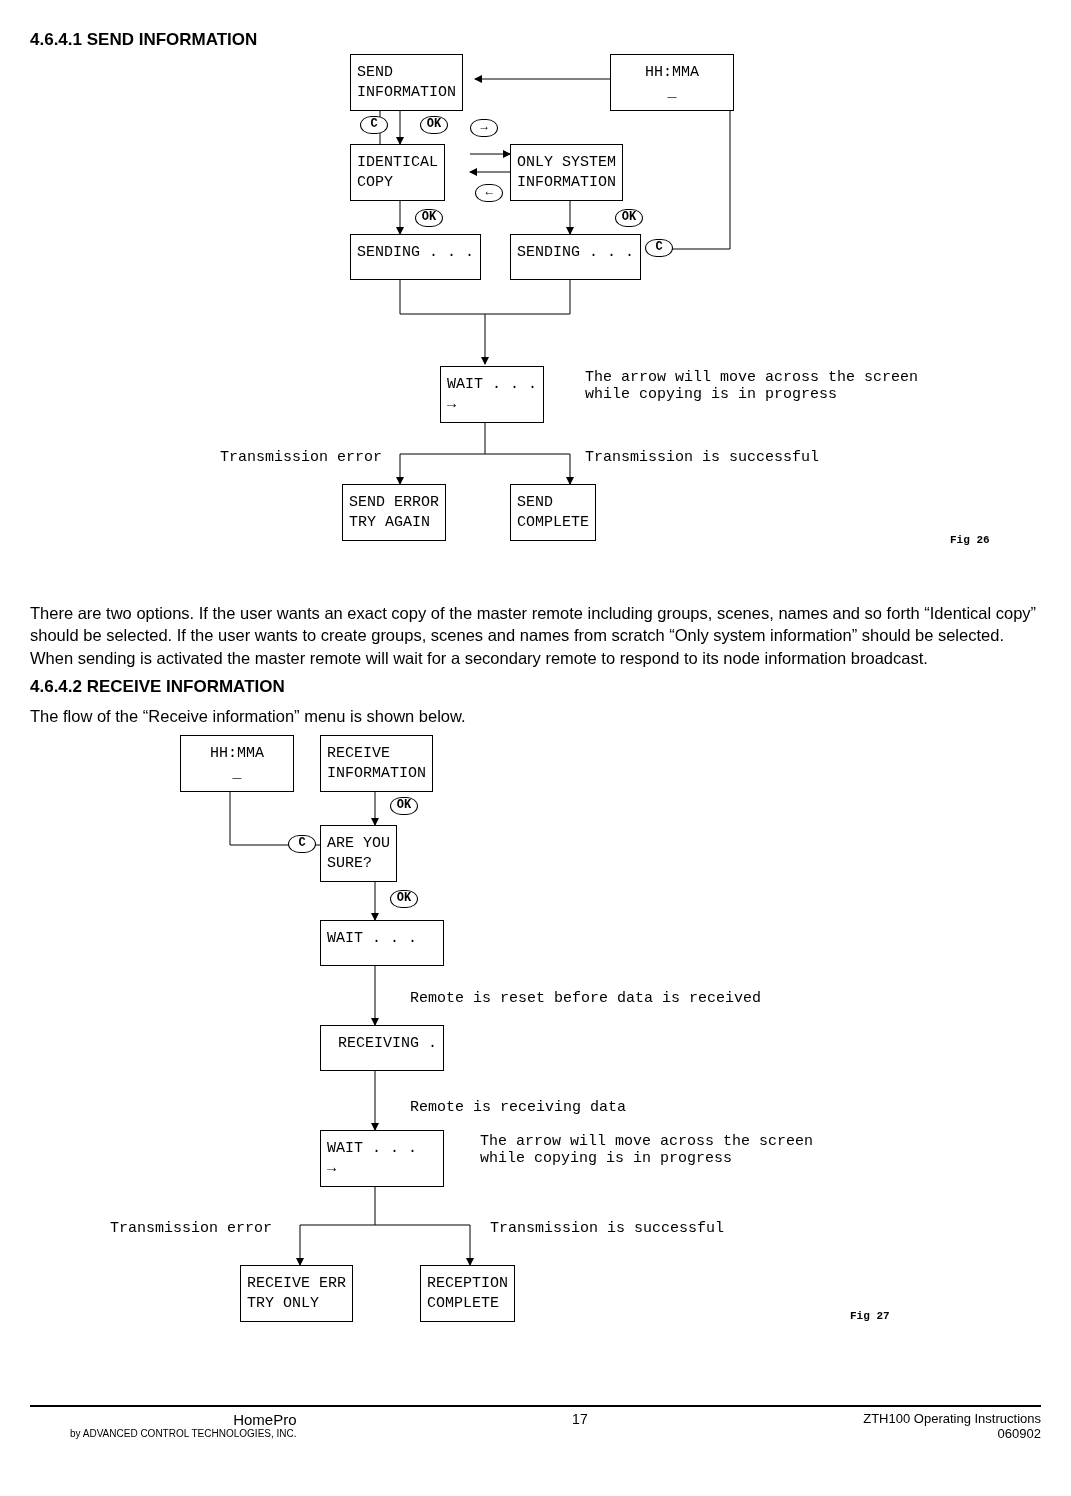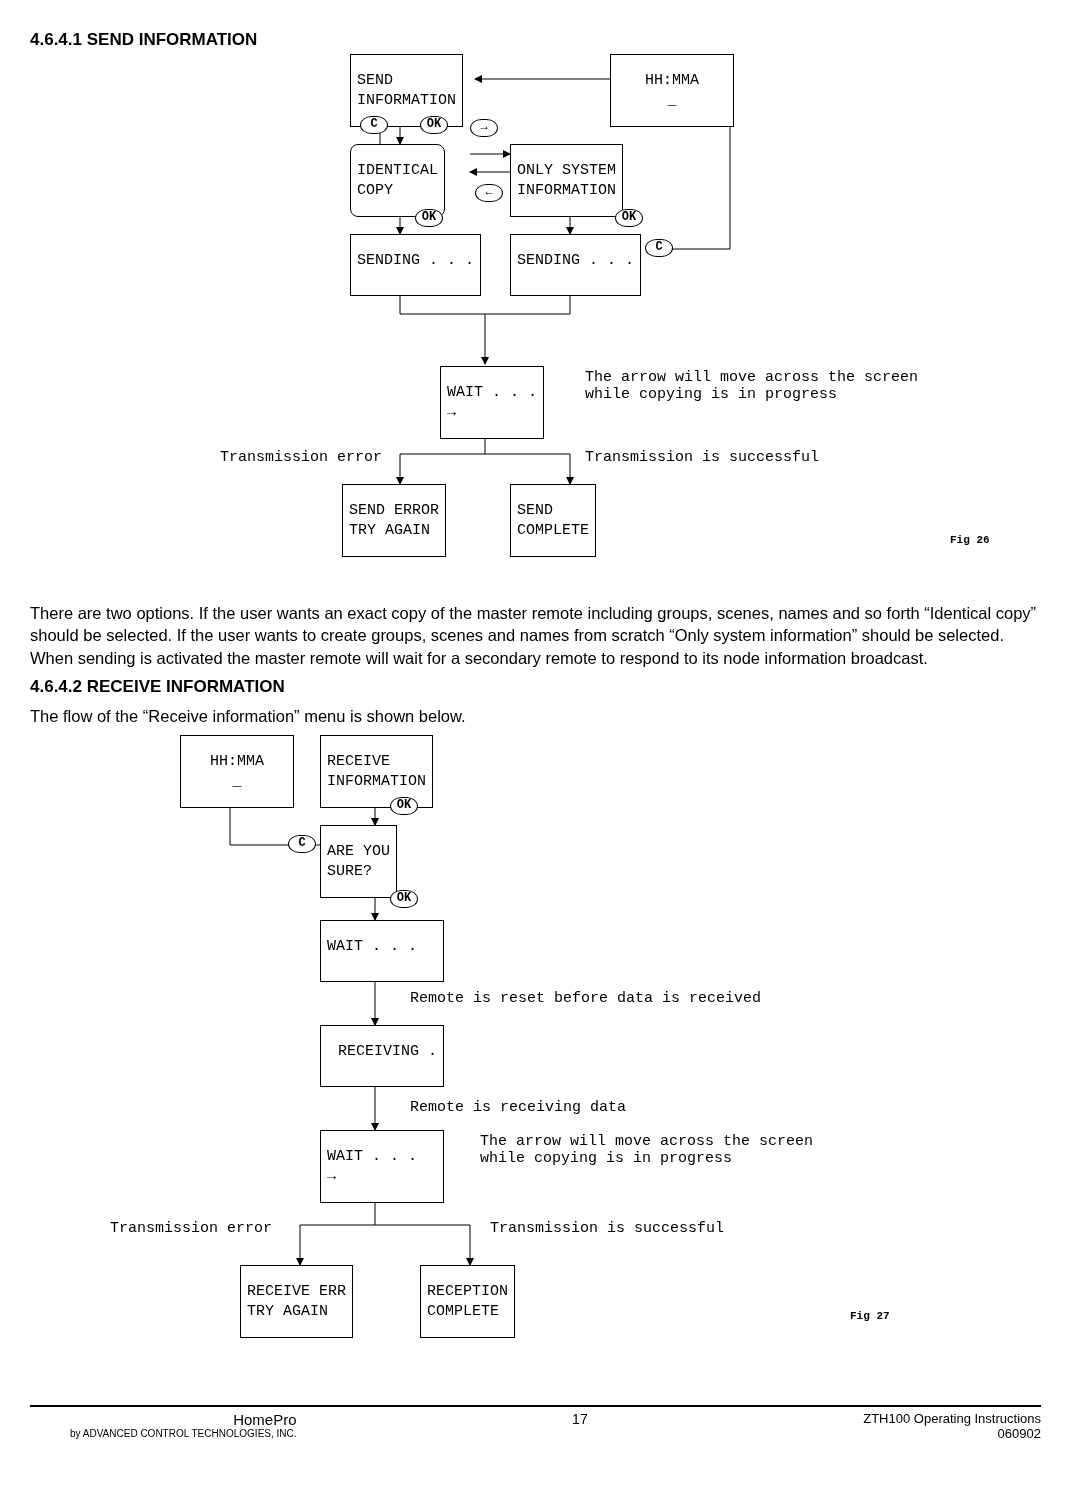--- a/index.html
+++ b/index.html
@@ -27,21 +27,21 @@
     margin: 8px 0 8px 0;
   }
   .diagram {
     position: relative;
     font-family: "Courier New", monospace;
     font-size: 15px;
   }
   .box {
     position: absolute;
     border: 1px solid #000;
-    padding: 16px 6px;
+    padding: 8px 6px;
     line-height: 1.3;
     background: #fff;
     white-space: pre;
   }
   .label {
     position: absolute;
     font-family: "Courier New", monospace;
     white-space: nowrap;
   }
   .btn {
@@ -125,21 +125,21 @@
 
   <div class="box" style="left:320px; top:0;">SEND
 INFORMATION</div>
   <div class="box" style="left:580px; top:0; width:110px; text-align:center;">HH:MMA
 _</div>
 
   <div class="btn" style="left:330px; top:62px;">C</div>
   <div class="btn" style="left:390px; top:62px;">OK</div>
   <div class="btn" style="left:440px; top:65px;">→</div>
 
-  <div class="box" style="left:320px; top:90px;border-radius:8px;">IDENTICAL
+  <div class="box" style="left:320px; top:90px;">IDENTICAL
 COPY</div>
   <div class="box" style="left:480px; top:90px;">ONLY SYSTEM
 INFORMATION</div>
   <div class="btn" style="left:445px; top:130px;">←</div>
 
   <div class="btn" style="left:385px; top:155px;">OK</div>
   <div class="btn" style="left:585px; top:155px;">OK</div>
 
   <div class="box" style="left:320px; top:180px; height:28px">SENDING . . .</div>
   <div class="box" style="left:480px; top:180px; height:28px">SENDING . . .</div>
@@ -212,21 +212,21 @@
 
   <div class="box" style="left:290px; top:395px; width:110px;">WAIT . . .
 →</div>
   <div class="label" style="left:450px; top:398px; white-space:pre;">The arrow will move across the screen
 while copying is in progress</div>
 
   <div class="label" style="left:80px; top:485px;">Transmission error</div>
   <div class="label" style="left:460px; top:485px;">Transmission is successful</div>
 
   <div class="box" style="left:210px; top:530px;">RECEIVE ERR
-TRY AGAIN</div>
+TRY ONLY</div>
   <div class="box" style="left:390px; top:530px;">RECEPTION
 COMPLETE</div>
 
   <div class="figcap" style="left:820px; top:575px;">Fig 27</div>
 </div>
 
 <div class="footer">
   <div class="left">
     <div class="brand">HomePro</div>
     <div class="byline">by ADVANCED CONTROL TECHNOLOGIES, INC.</div>

